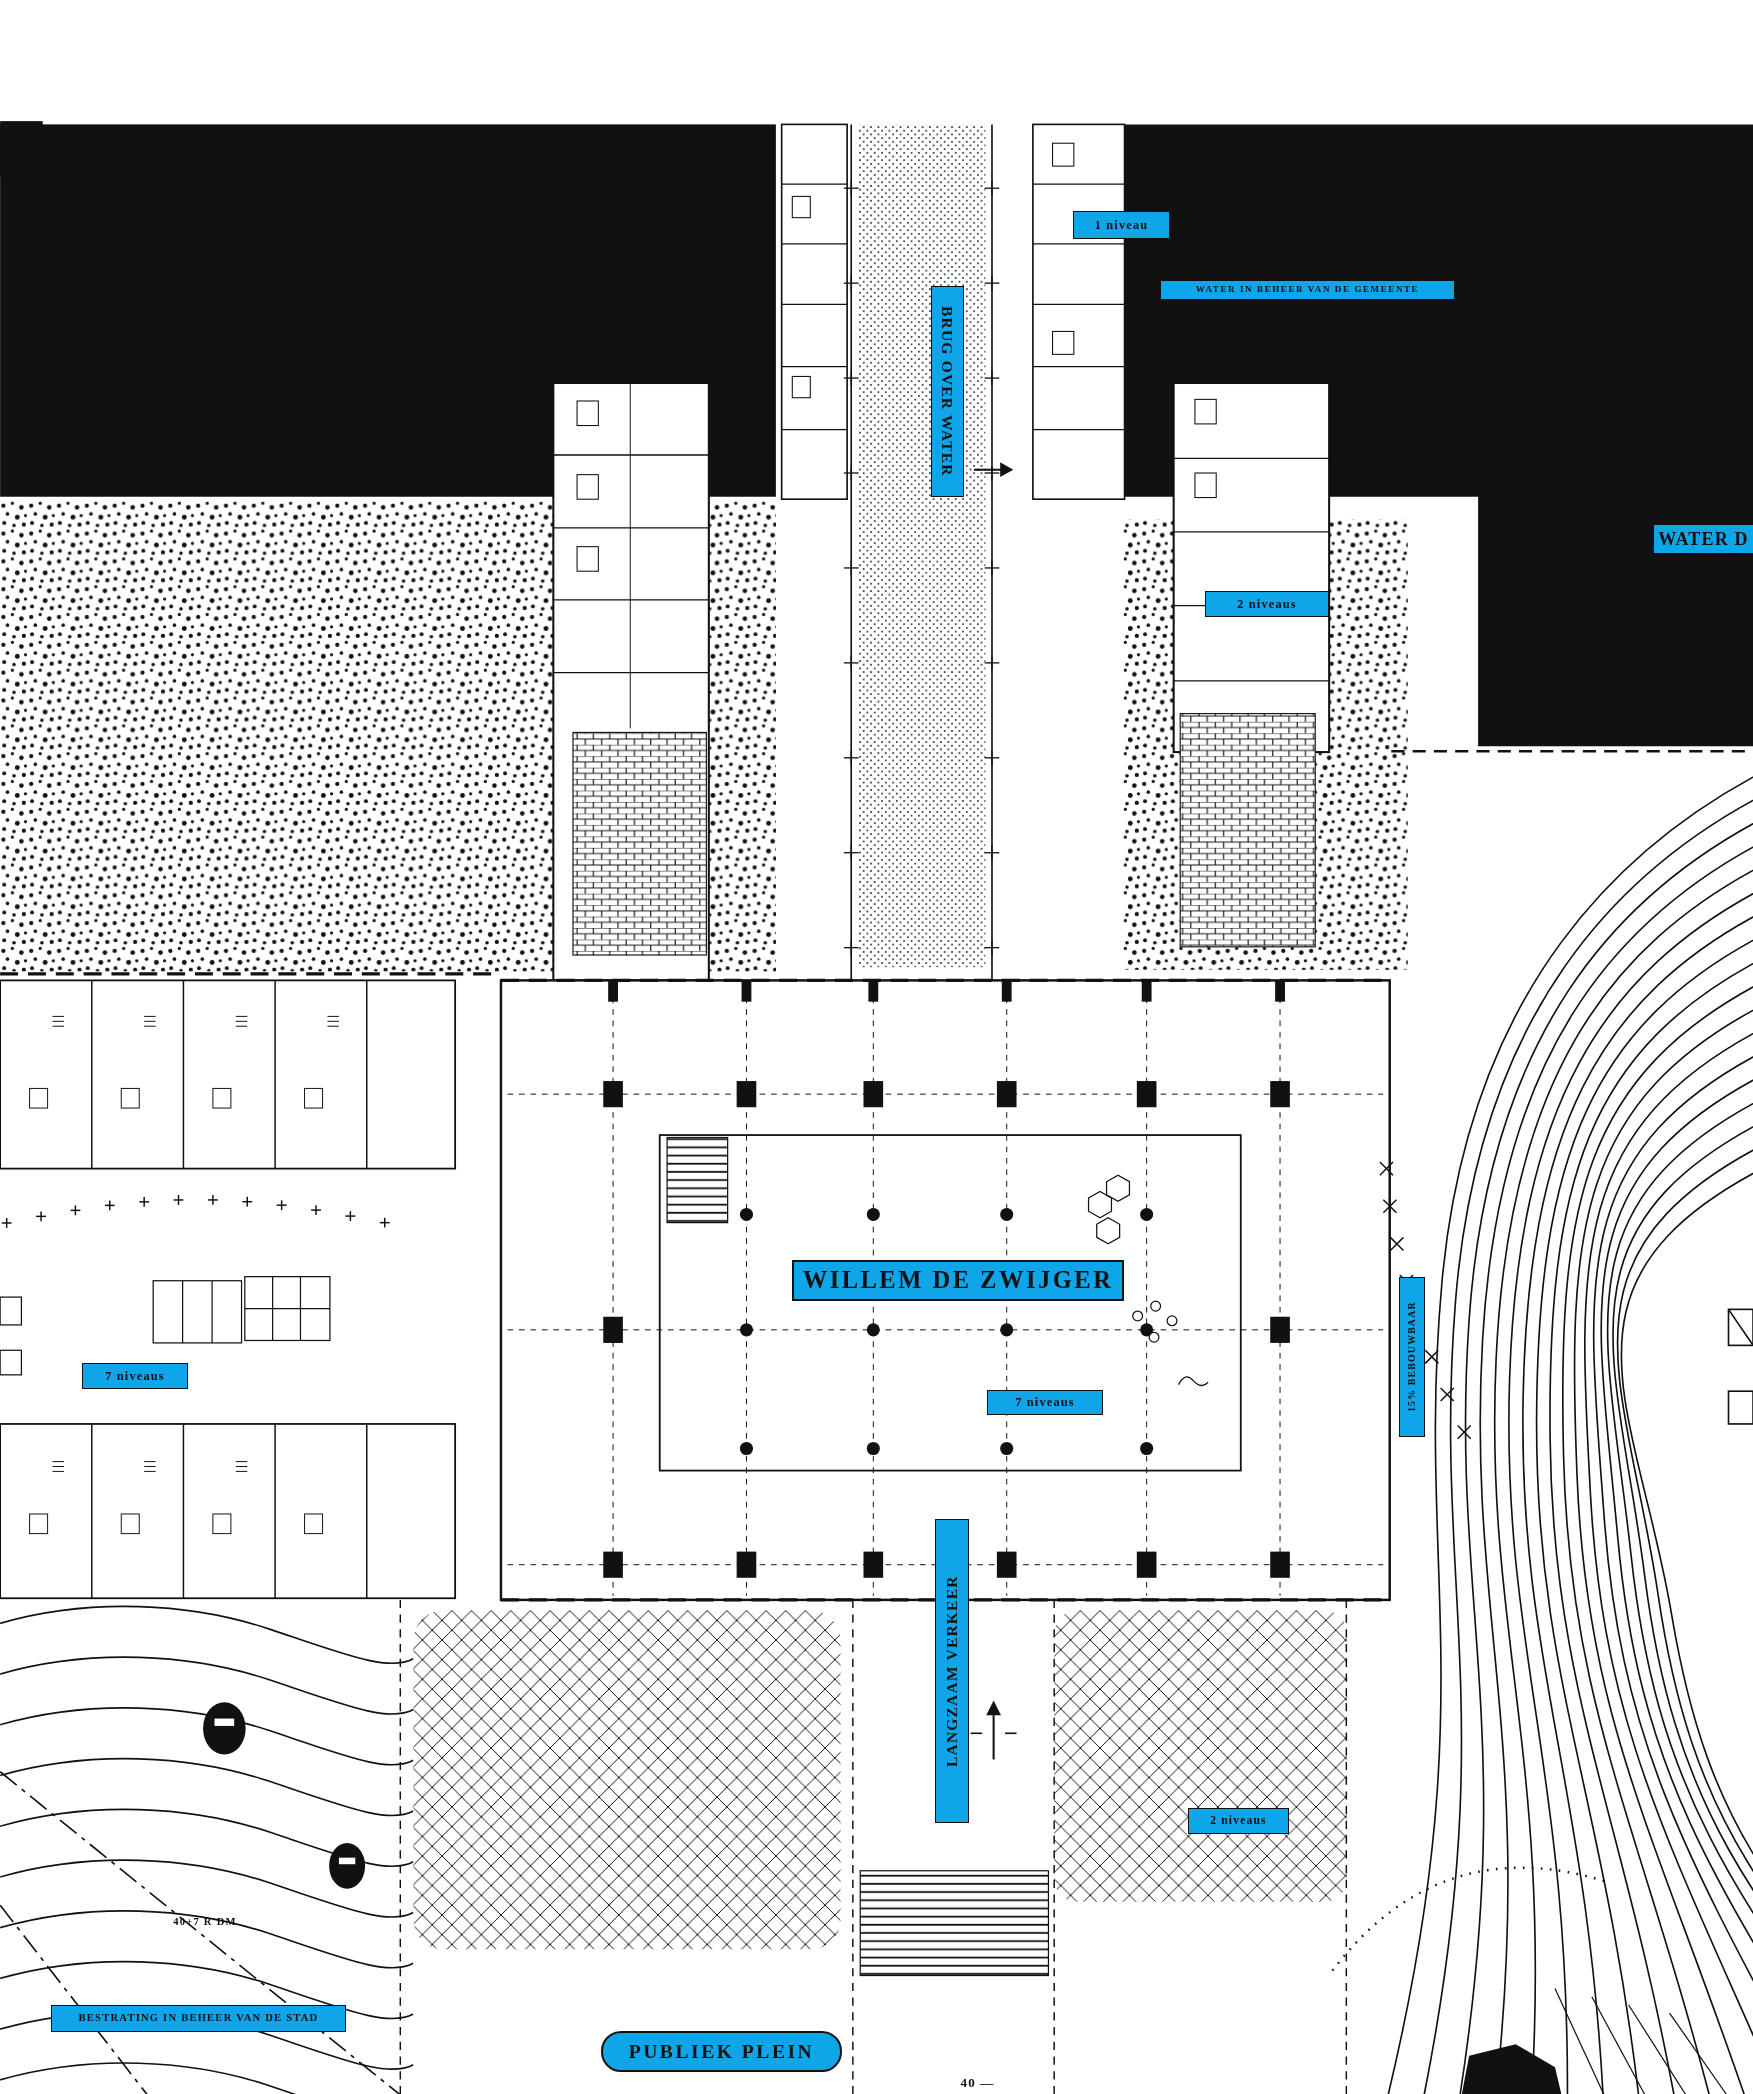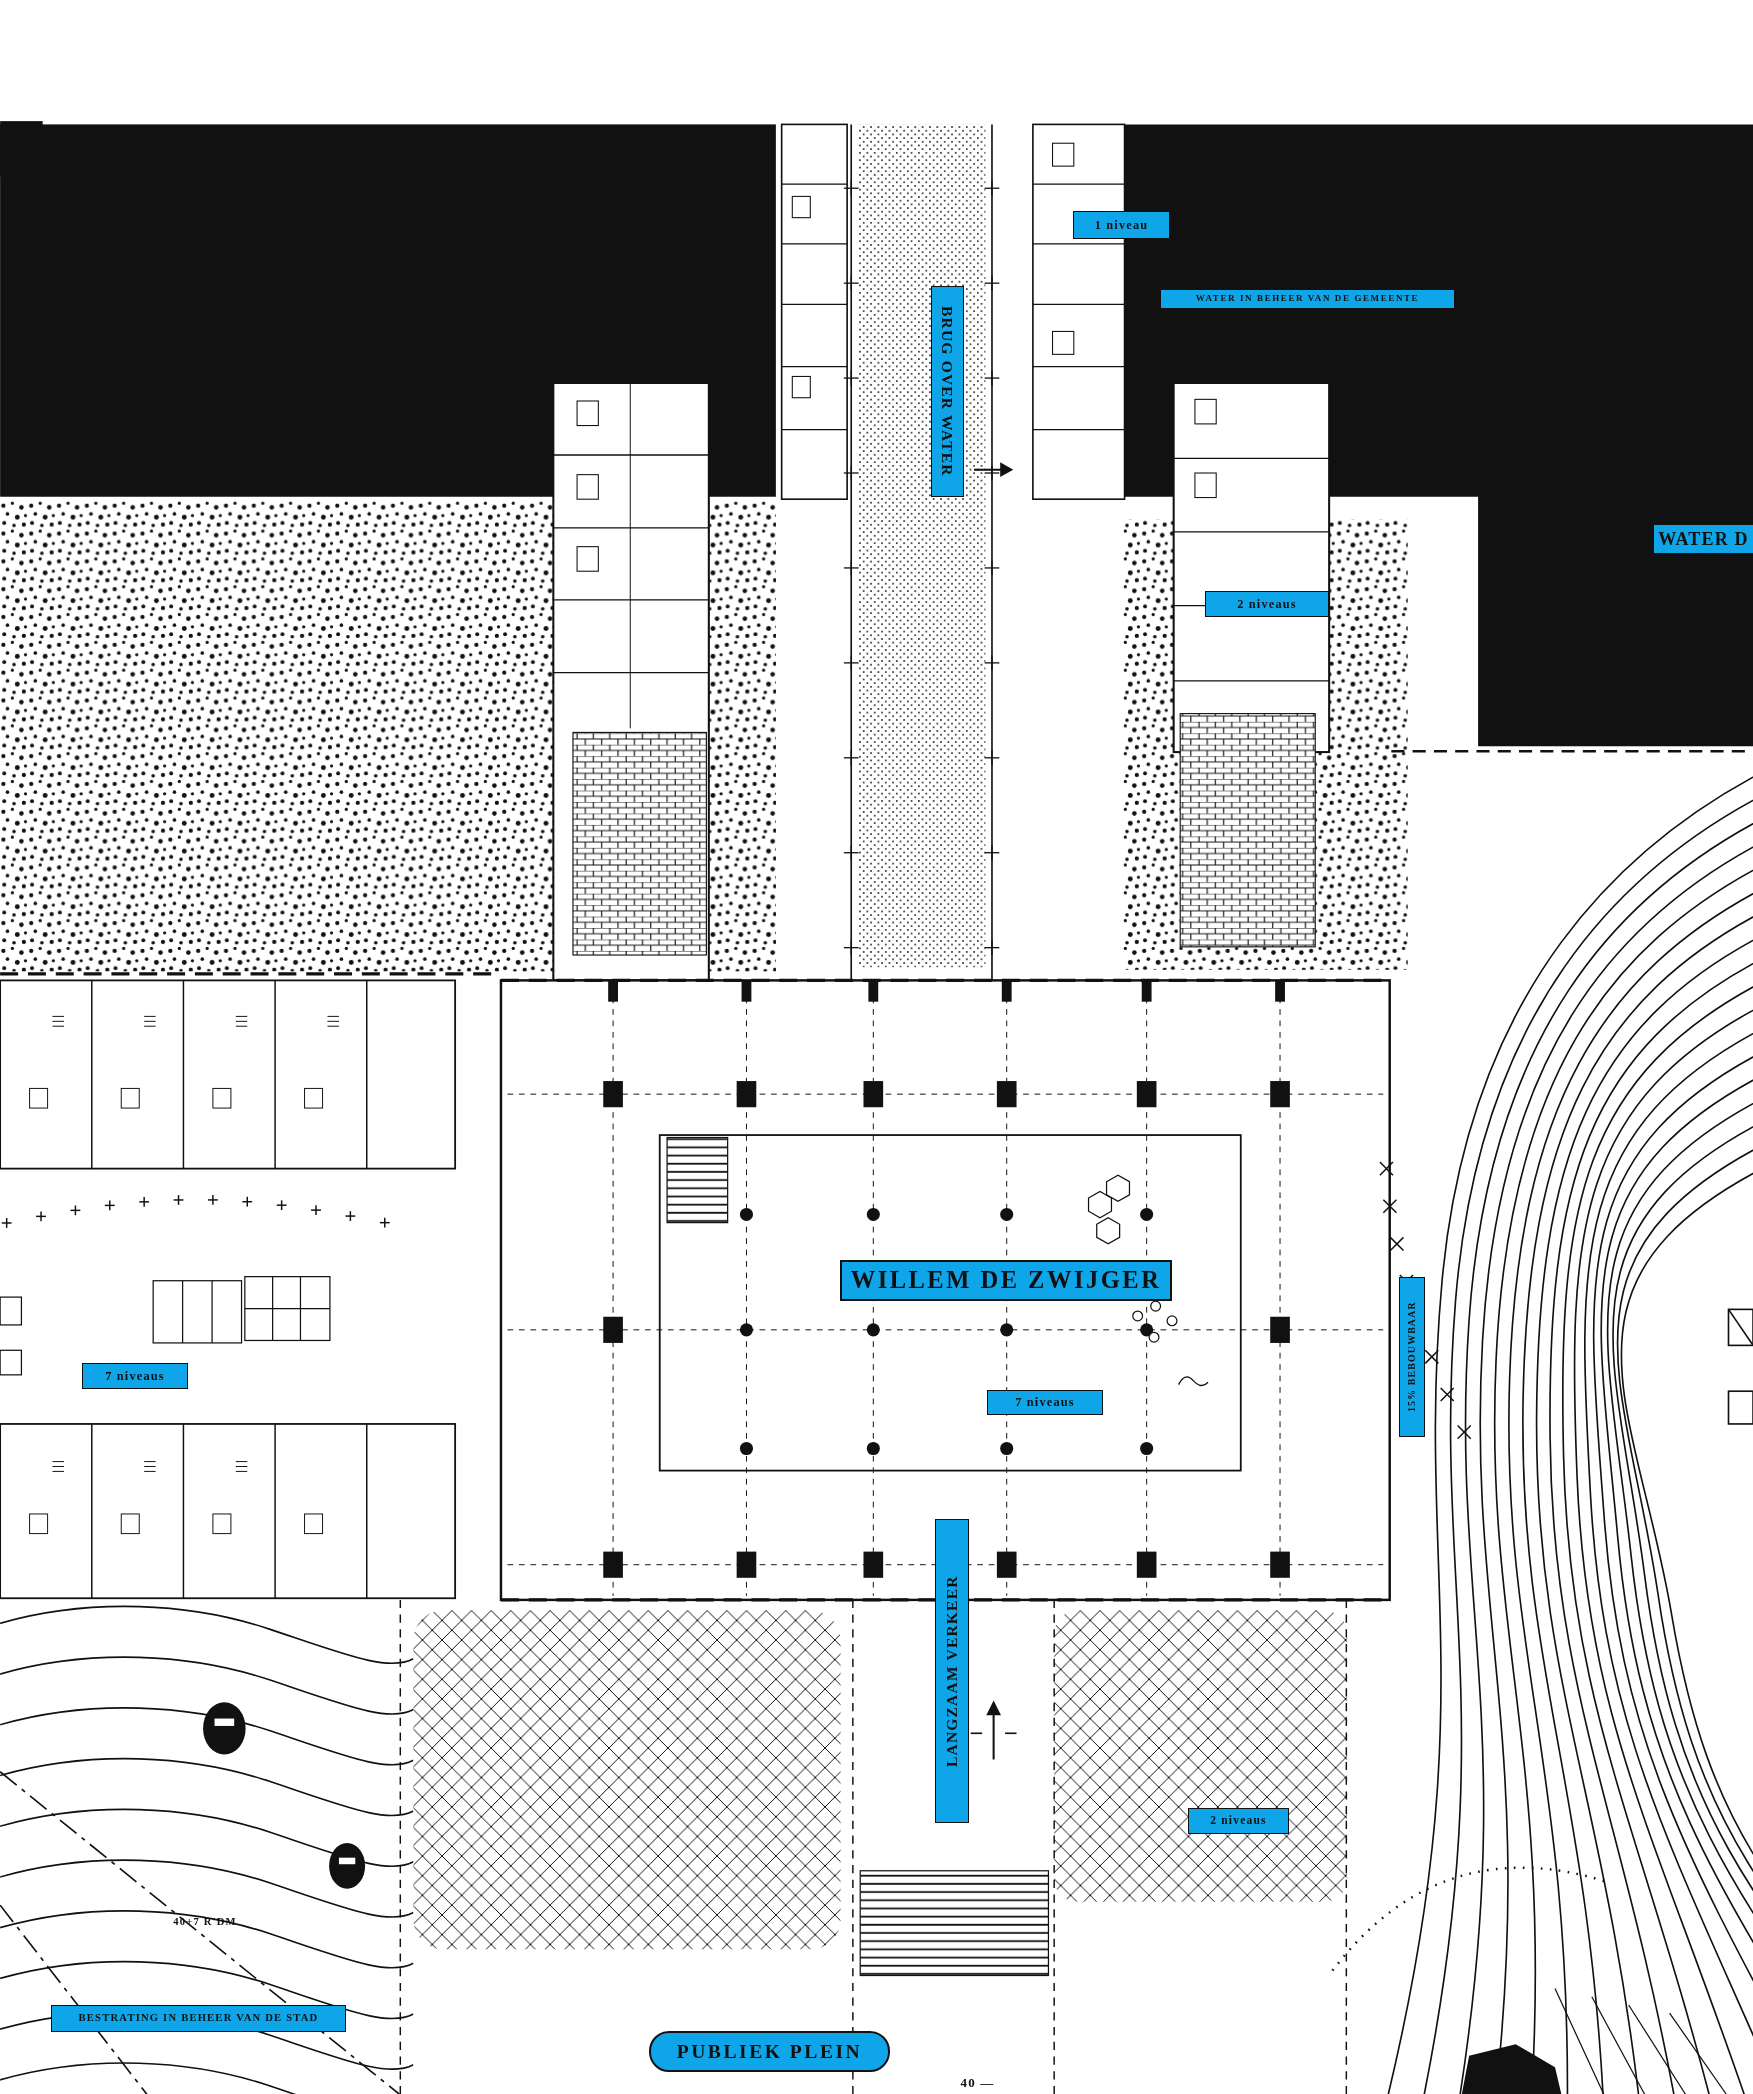--- a/index.html
+++ b/index.html
@@ -7,21 +7,21 @@
          font-family:"Liberation Serif",serif;color:#111;}
   #plan{position:absolute;left:0;top:0;}
   .lbl{position:absolute;display:flex;align-items:center;justify-content:center;
        background:#0ea5e9;border:1.6px solid #111;color:#111;font-weight:700;
        text-align:center;line-height:1;letter-spacing:1.2px;box-sizing:border-box;
        font-family:"Liberation Serif",serif;white-space:nowrap;}
   .thin{border-width:1.2px;}
   .plain{border:none;background:transparent;}
   .vert{writing-mode:vertical-rl;}
   .vert-up{writing-mode:vertical-rl;transform:rotate(180deg);}
-  .big{letter-spacing:2.5px;margin-left:48px;}
+  .big{letter-spacing:2.5px;}
 </style>
 </head>
 <body>
 
 <div id="stage">
 
 <svg id="plan" width="1754" height="2095" viewBox="0 0 2143 2560">
   <defs>
     <pattern id="stip" width="34" height="34" patternUnits="userSpaceOnUse">
       <rect width="34" height="34" fill="#fff"></rect>
@@ -367,21 +367,21 @@
         <line x1="1781" y1="1742" x2="1797" y2="1758"></line>
         <line x1="1781" y1="1758" x2="1797" y2="1742"></line>
       </g>
   <line x1="1150" y1="2548" x2="1210" y2="2548" stroke="#111" stroke-width="0"></line>
 </svg>
 
 <div class="lbl vert" style="left:931px;top:286px;width:33px;height:211px;font-size:15.5px;">BRUG OVER WATER</div>
 
 <div class="lbl" style="left:1073px;top:211px;width:97px;height:28px;font-size:12.3px;">1 niveau</div>
 
-<div class="lbl thin" style="left:1160px;top:289px;width:295px;height:19.6px;font-size:9px;letter-spacing:1.6px;">WATER IN BEHEER VAN DE GEMEENTE</div>
+<div class="lbl thin" style="left:1160px;top:280px;width:295px;height:19.6px;font-size:9px;letter-spacing:1.6px;">WATER IN BEHEER VAN DE GEMEENTE</div>
 
 <div class="lbl" style="left:1653px;top:524px;width:101px;height:29.5px;font-size:18px;">WATER D</div>
 
 <div class="lbl" style="left:1205px;top:591px;width:124px;height:26px;font-size:12.3px;">2 niveaus</div>
 
 <div class="lbl big" style="left:792px;top:1260px;width:332px;height:41px;font-size:24.5px;border-width:2px;">WILLEM DE ZWIJGER</div>
 
 <div class="lbl" style="left:82px;top:1363px;width:106px;height:26px;font-size:12.3px;">7 niveaus</div>
 
 <div class="lbl" style="left:987px;top:1390px;width:116px;height:24.5px;font-size:12.3px;">7 niveaus</div>

